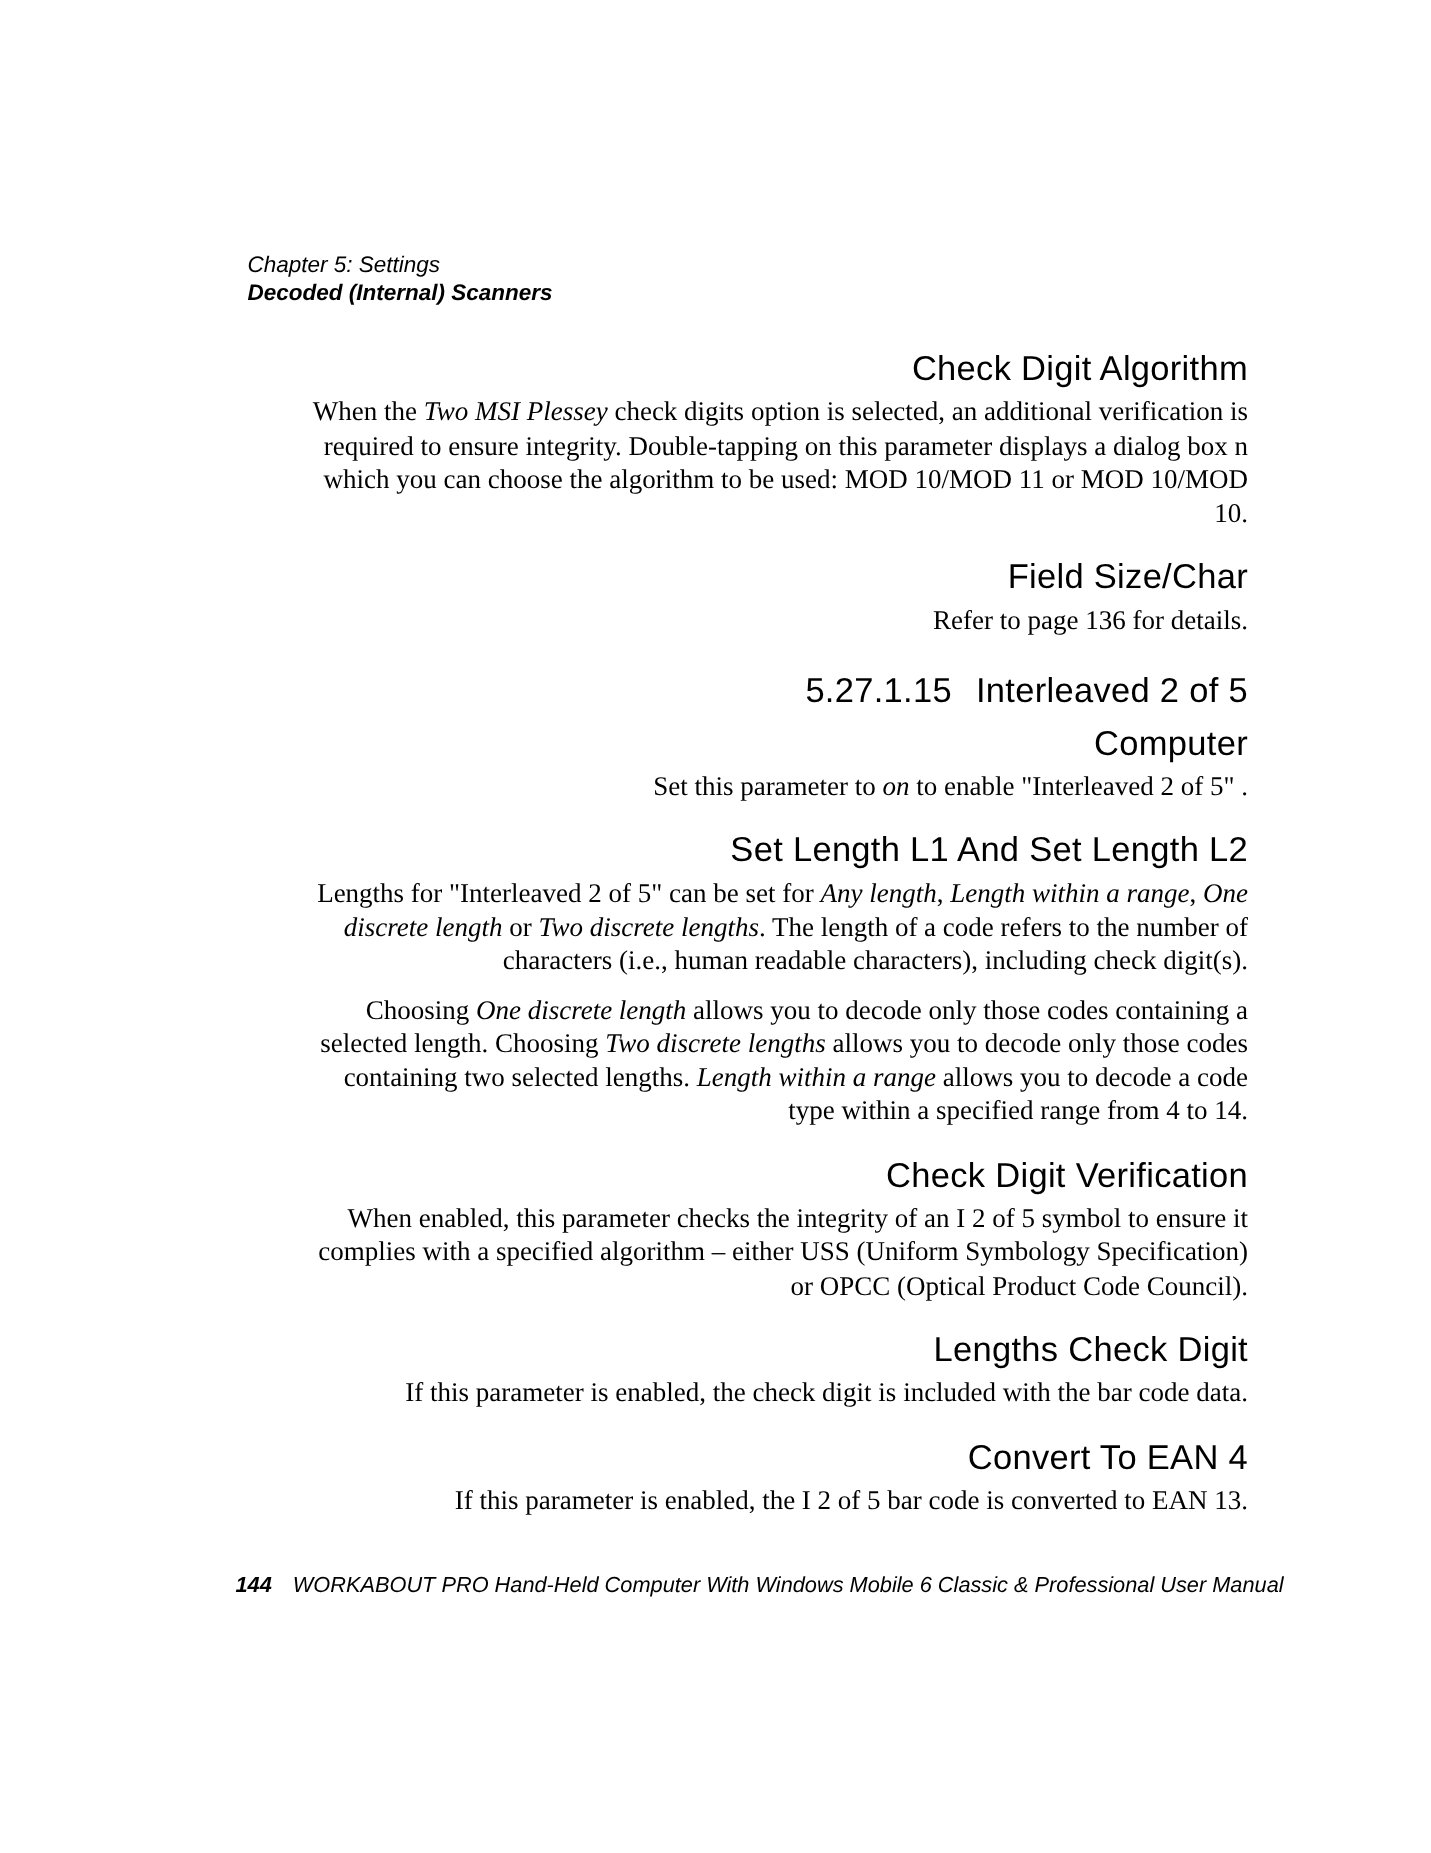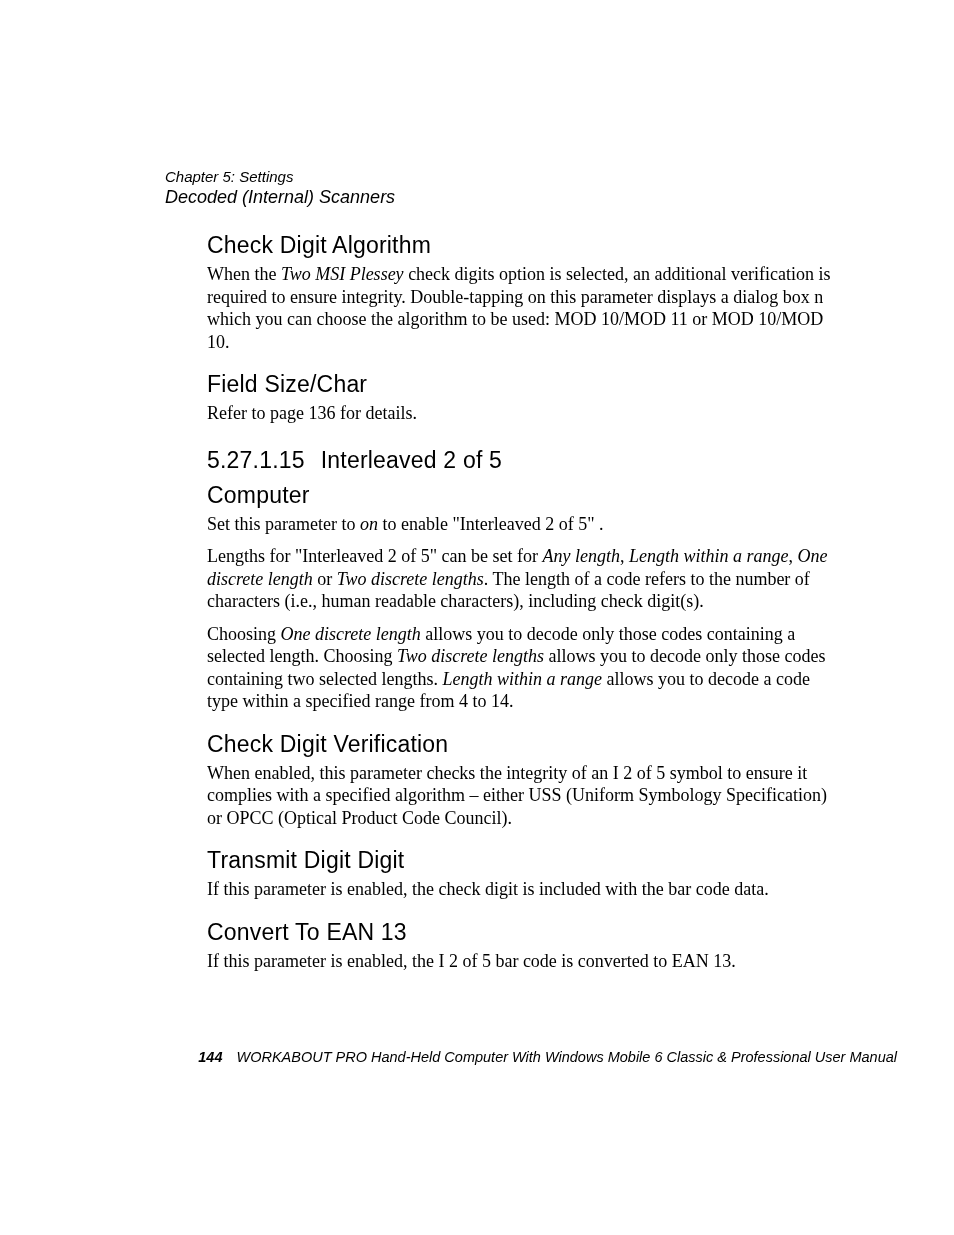--- a/index.html
+++ b/index.html
@@ -25,29 +25,30 @@
     left: 134px;
   }
   .header .chapter {
     font-style: italic;
     font-size: 15px;
     font-family: Arial, Helvetica, sans-serif;
     line-height: 1.25;
   }
   .header .section {
     font-style: italic;
-    font-weight: normal;
-    font-size: 18px;
+    font-weight: bold;
+    font-size: 15px;
     font-family: Arial, Helvetica, sans-serif;
   }
   .content {
     position: absolute;
     top: 232px;
     left: 176px;
     width: 625px;
+    text-align: right;
   }
   .h-sub {
     font-family: "Arial Narrow", Arial, sans-serif;
     font-stretch: condensed;
     font-size: 23px;
     font-weight: 400;
     letter-spacing: 0.2px;
     margin-top: 18px;
     margin-bottom: 4px;
   }
@@ -70,21 +71,20 @@
   }
   .italic { font-style: italic; }
   .footer {
     position: absolute;
     left: 126px;
     bottom: 170px;
     width: 740px;
     font-family: Arial, Helvetica, sans-serif;
     font-style: italic;
     font-size: 14.5px;
-    text-align: right;
   }
   .footer .pagenum {
     font-weight: bold;
     margin-right: 14px;
   }
 </style>
 </head>
 <body>
 
 <div class="page">
@@ -106,34 +106,35 @@
 
     <div class="h-section">
       <span class="num">5.27.1.15</span><span>Interleaved 2 of 5</span>
     </div>
 
     <div class="h-sub" style="margin-top:6px">Computer</div>
     <p class="body">
       <span>Set this parameter to </span><span class="italic">on</span><span> to enable "Interleaved 2 of 5" .</span>
     </p>
 
+    <div class="h-sub">Set Length L1 And Set Length L2</div>
     <p class="body">
       <span>Lengths for "Interleaved 2 of 5" can be set for </span><span class="italic">Any length</span><span>, </span><span class="italic">Length within a range</span><span>, </span><span class="italic">One discrete length</span><span> or </span><span class="italic">Two discrete lengths</span><span>. The length of a code refers to the number of characters (i.e., human readable characters), including check digit(s).</span>
     </p>
     <p class="body">
       <span>Choosing </span><span class="italic">One discrete length</span><span> allows you to decode only those codes containing a selected length. Choosing </span><span class="italic">Two discrete lengths</span><span> allows you to decode only those codes containing two selected lengths. </span><span class="italic">Length within a range</span><span> allows you to decode a code type within a specified range from 4 to 14.</span>
     </p>
 
     <div class="h-sub">Check Digit Verification</div>
     <p class="body">When enabled, this parameter checks the integrity of an I 2 of 5 symbol to ensure it complies with a specified algorithm – either USS (Uniform Symbology Specification) or OPCC (Optical Product Code Council).</p>
 
-    <div class="h-sub">Transmit Digit Digit</div>
+    <div class="h-sub">Lengths Check Digit</div>
     <p class="body">If this parameter is enabled, the check digit is included with the bar code data.</p>
 
-    <div class="h-sub">Convert To EAN 13</div>
+    <div class="h-sub">Convert To EAN 4</div>
     <p class="body">If this parameter is enabled, the I 2 of 5 bar code is converted to EAN 13.</p>
 
   </div>
 
   <div class="footer">
     <span class="pagenum">144</span><span>WORKABOUT PRO Hand-Held Computer With Windows Mobile 6 Classic &amp; Professional User Manual</span>
   </div>
 
 </div>
 

